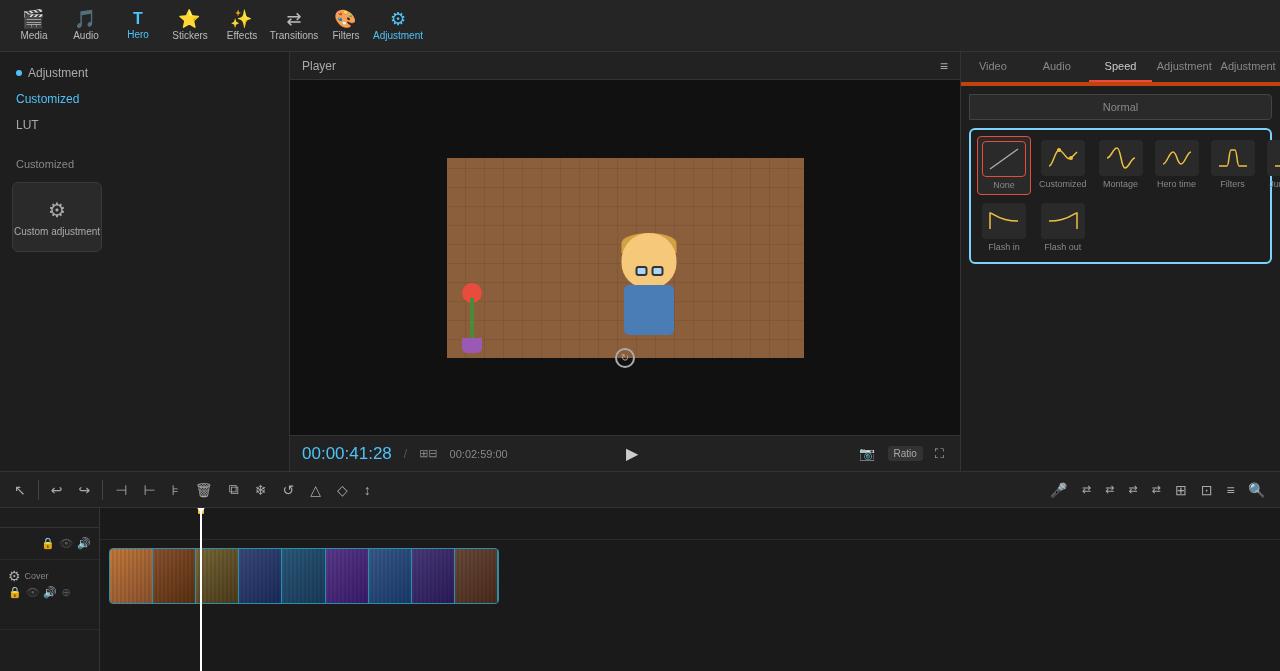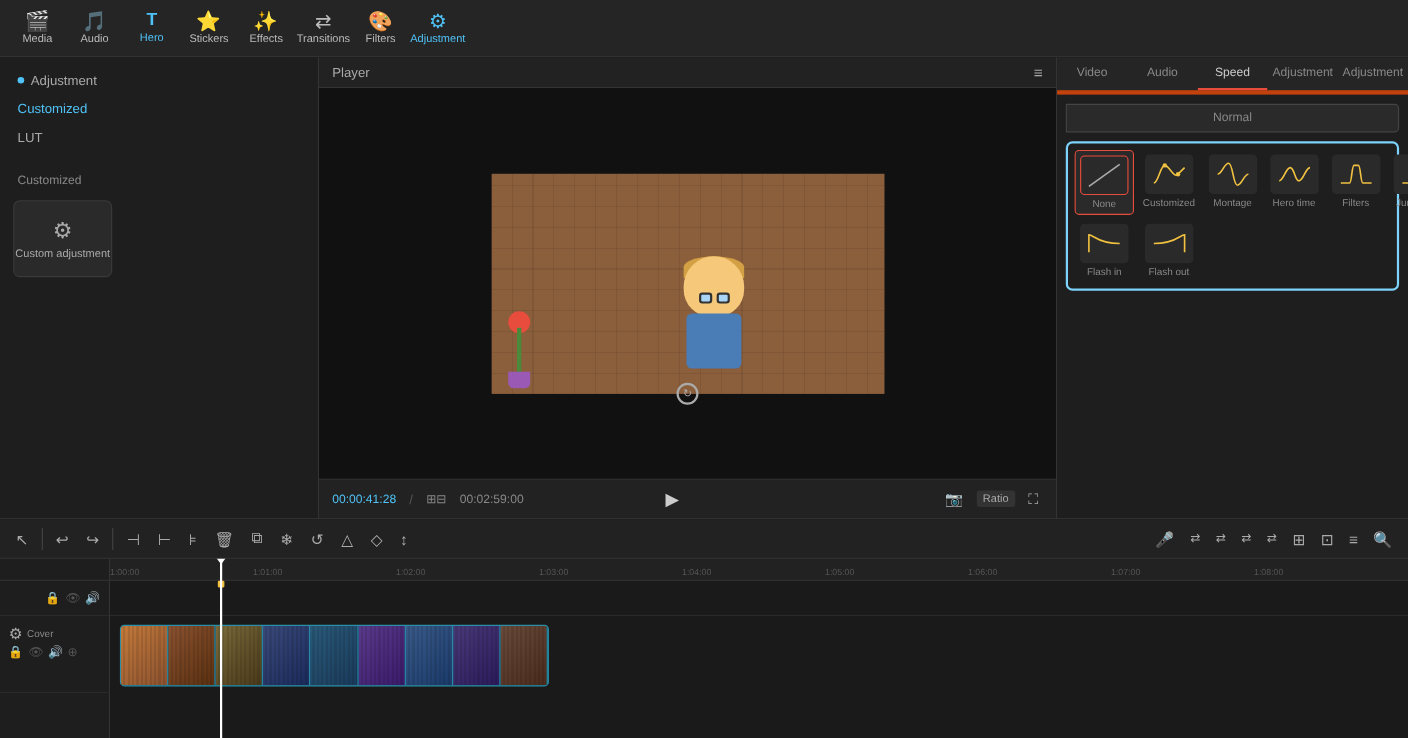--- a/index.html
+++ b/index.html
@@ -248,21 +248,21 @@
 
     .player-controls-bar {
       background: #222;
       height: 36px;
       display: flex;
       align-items: center;
       padding: 0 12px;
       gap: 12px;
       border-top: 1px solid #333;
     }
-    .time-current { color: #4fc3f7; font-size: 11px; }
+    .time-current { color: #4fc3f7; font-size: 17px; }
     .time-separator { color: #555; }
     .time-total { color: #888; font-size: 11px; }
     .ctrl-icons { color: #888; font-size: 11px; }
     .play-btn {
       width: 28px;
       height: 28px;
       border-radius: 50%;
       background: transparent;
       border: none;
       color: #ccc;
@@ -856,33 +856,20 @@
           <span class="track-icon-btn">🔒</span>
           <span class="track-icon-btn">👁</span>
           <span class="track-icon-btn">🔊</span>
           <span class="track-icon-btn">⊕</span>
         </div>
       </div>
     </div>
 
     <div class="timeline-tracks">
 
-      <div class="timeline-ruler">
-        <div style="position:relative;width:100%;height:100%;">
-          <span class="ruler-mark" style="left:0px;">1:00:00</span>
-          <span class="ruler-mark" style="left:130px;">1:01:00</span>
-          <span class="ruler-mark" style="left:260px;">1:02:00</span>
-          <span class="ruler-mark" style="left:390px;">1:03:00</span>
-          <span class="ruler-mark" style="left:520px;">1:04:00</span>
-          <span class="ruler-mark" style="left:650px;">1:05:00</span>
-          <span class="ruler-mark" style="left:780px;">1:06:00</span>
-          <span class="ruler-mark" style="left:910px;">1:07:00</span>
-          <span class="ruler-mark" style="left:1040px;">1:08:00</span>
-        </div>
-      </div>
 
       <div class="playhead" style="left:100px;">
         <div class="playhead-top"></div>
       </div>
 
       <div class="track-area" style="height:32px;">
 
         <div class="yellow-marker" style="left:98px;top:0px;width:6px;height:6px;background:#f0c040;position:absolute;border-radius:1px;"></div>
       </div>
 

